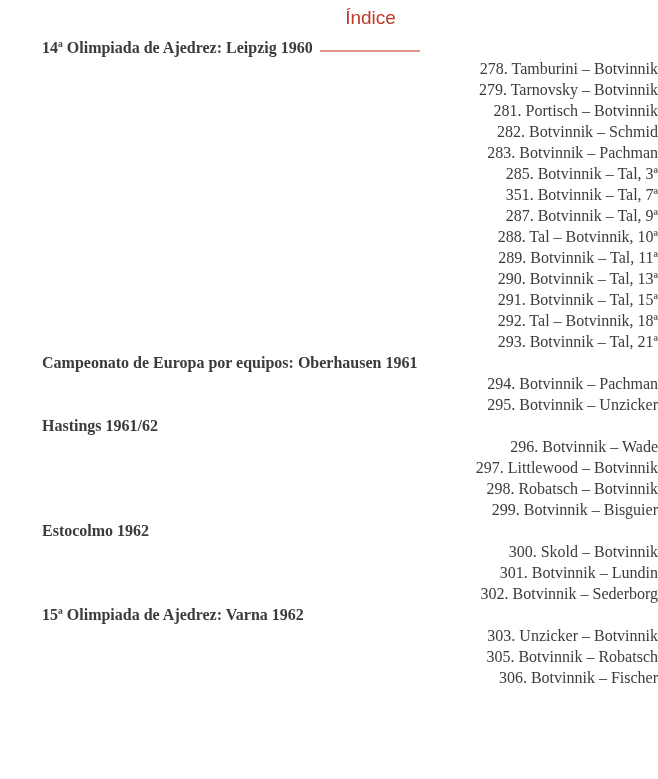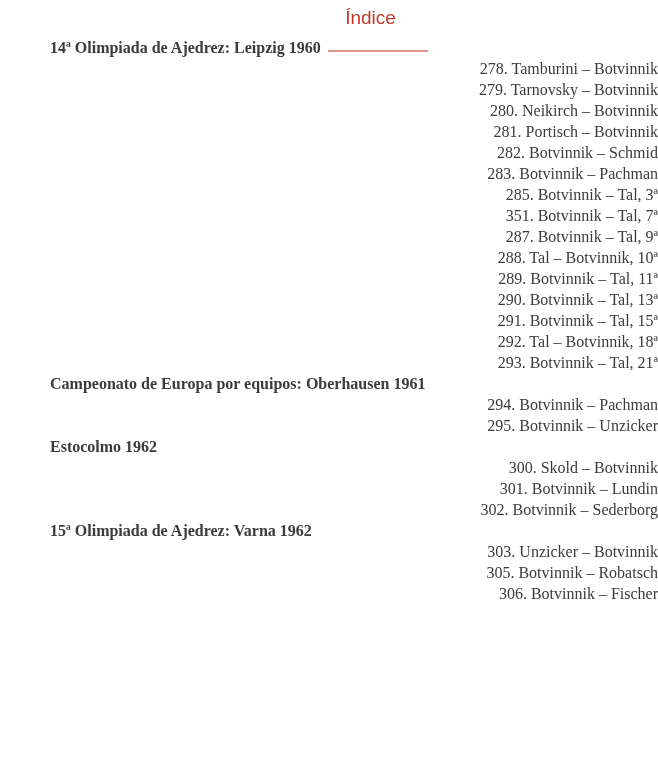--- a/index.html
+++ b/index.html
@@ -18,21 +18,21 @@
     width: 741px;
     text-align: center;
     font-family: "Liberation Sans", "DejaVu Sans", sans-serif;
     font-size: 19px;
     line-height: 26px;
     color: var(--title-color, #c0392b);
   }
   .content {
     position: absolute;
     top: 37px;
-    left: 50px;
+    left: 42px;
     right: 0;
     color: var(--text-color, #3b3b3b);
     font-size: 16px;
   }
   .heading {
     font-weight: bold;
     line-height: 21px;
     white-space: nowrap;
   }
   .item {
@@ -53,21 +53,20 @@
 </style>
 </head>
 <body>
 
 <div class="page-title">Índice</div>
 <div class="content">
     <div class="section">
       <div class="heading"><span>14ª Olimpiada de Ajedrez: Leipzig 1960</span><span class="rule"></span></div>
       <div class="item">278. Tamburini – Botvinnik</div>
       <div class="item">279. Tarnovsky – Botvinnik</div>
-      <div class="item">280. Neikirch – Botvinnik</div>
       <div class="item">281. Portisch – Botvinnik</div>
       <div class="item">282. Botvinnik – Schmid</div>
       <div class="item">283. Botvinnik – Pachman</div>
     </div>
     <div class="section">
       <div class="item">285. Botvinnik – Tal, 3ª</div>
       <div class="item">351. Botvinnik – Tal, 7ª</div>
       <div class="item">287. Botvinnik – Tal, 9ª</div>
       <div class="item">288. Tal – Botvinnik, 10ª</div>
       <div class="item">289. Botvinnik – Tal, 11ª</div>
@@ -75,20 +74,27 @@
       <div class="item">291. Botvinnik – Tal, 15ª</div>
       <div class="item">292. Tal – Botvinnik, 18ª</div>
       <div class="item">293. Botvinnik – Tal, 21ª</div>
     </div>
     <div class="section">
       <div class="heading"><span>Campeonato de Europa por equipos: Oberhausen 1961</span></div>
       <div class="item">294. Botvinnik – Pachman</div>
       <div class="item">295. Botvinnik – Unzicker</div>
     </div>
     <div class="section">
+      <div class="heading"><span>Hastings 1961/62</span></div>
+      <div class="item">296. Botvinnik – Wade</div>
+      <div class="item">297. Littlewood – Botvinnik</div>
+      <div class="item">298. Robatsch – Botvinnik</div>
+      <div class="item">299. Botvinnik – Bisguier</div>
+    </div>
+    <div class="section">
       <div class="heading"><span>Estocolmo 1962</span></div>
       <div class="item">300. Skold – Botvinnik</div>
       <div class="item">301. Botvinnik – Lundin</div>
       <div class="item">302. Botvinnik – Sederborg</div>
     </div>
     <div class="section">
       <div class="heading"><span>15ª Olimpiada de Ajedrez: Varna 1962</span></div>
       <div class="item">303. Unzicker – Botvinnik</div>
       <div class="item">305. Botvinnik – Robatsch</div>
       <div class="item">306. Botvinnik – Fischer</div>

